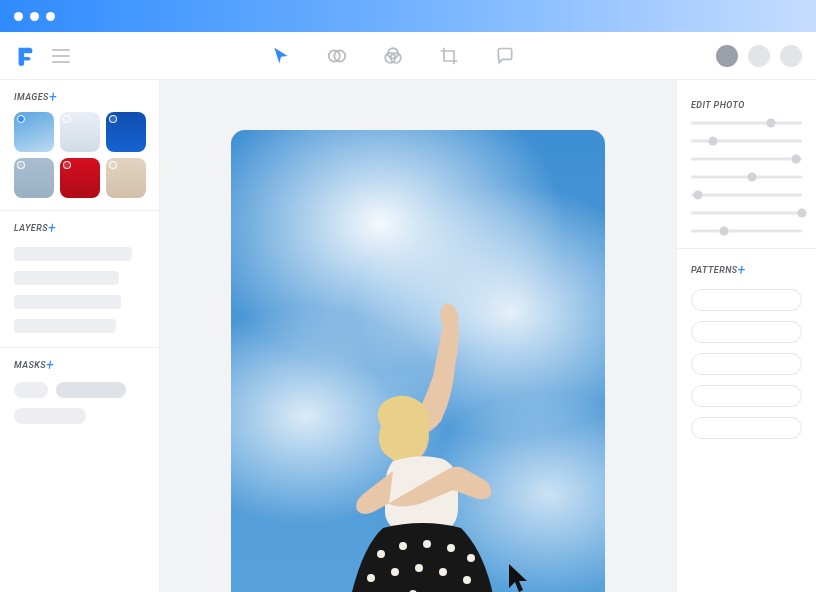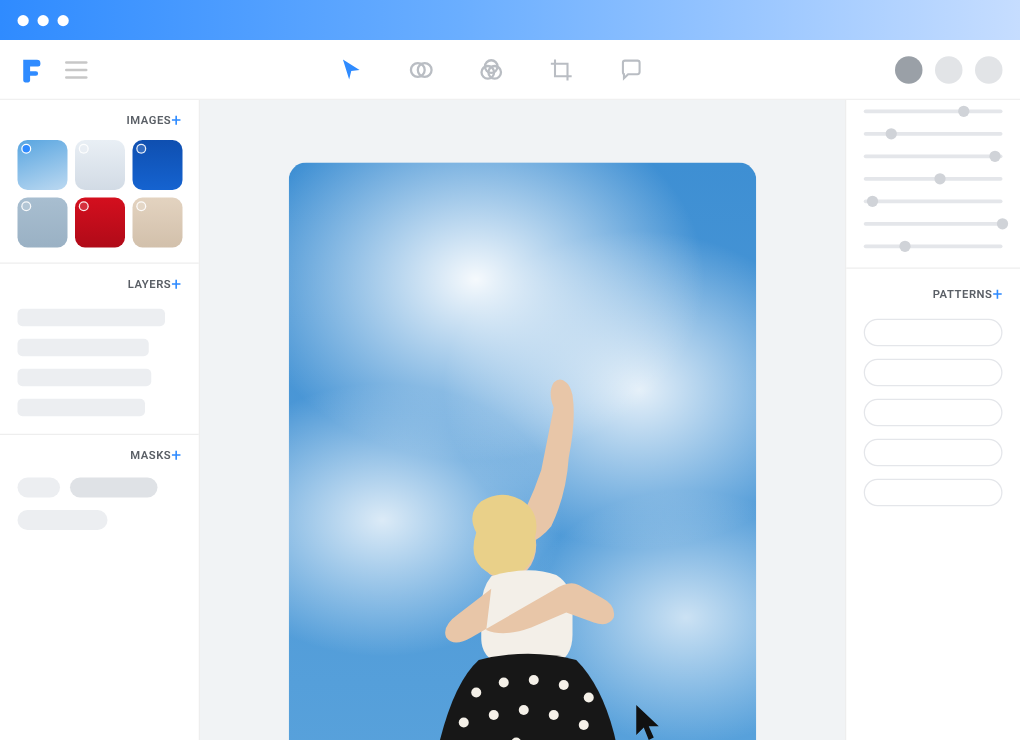--- a/index.html
+++ b/index.html
@@ -12,21 +12,21 @@
   .hamburger { margin-left: 16px; display: flex; flex-direction: column; gap: 4px; cursor: pointer; }
   .hamburger span { width: 18px; height: 2px; background: #c7c7c7; border-radius: 2px; }
   .tool-icons { flex: 1; display: flex; justify-content: center; gap: 34px; }
   .tool-icons .ti { width: 22px; height: 22px; display: flex; align-items: center; justify-content: center; cursor: pointer; }
   .avatars { display: flex; gap: 10px; }
   .av { width: 22px; height: 22px; border-radius: 50%; }
   .av1 { background: #9aa0a7; }
   .av2, .av3 { background: #e2e4e7; }
   .content { flex: 1; display: flex; min-height: 0; }
   .left { width: 160px; border-right: 1px solid #eee; display: flex; flex-direction: column; min-height: 0; }
-  .panel-head { display: flex; align-items: center; justify-content: flex-end; padding: 10px 14px 8px 14px; }
+  .panel-head { display: flex; align-items: center; justify-content: flex-start; padding: 10px 14px 8px 14px; font-style: italic; }
   .panel-title { font-size: 9px; letter-spacing: 0.05em; color: #5a5f66; font-weight: 600; text-transform: uppercase; }
   .plus { color: #2f8bff; font-size: 14px; font-weight: 400; line-height: 1; cursor: pointer; }
   .img-grid { display: grid; grid-template-columns: repeat(3, 40px); grid-auto-rows: 40px; gap: 6px; padding: 0 14px 12px 14px; }
   .thumb { position: relative; border-radius: 8px; overflow: hidden; cursor: pointer; }
   .thumb .sel { position: absolute; top: 3px; left: 3px; width: 8px; height: 8px; border-radius: 50%; border: 1.5px solid rgba(255,255,255,.9); background: rgba(255,255,255,.15); }
   .thumb.selected .sel { background: #2f8bff; border-color: #fff; }
   .th1 { background: linear-gradient(160deg,#58a5e0 0%, #bcd9f1 100%); }
   .th2 { background: linear-gradient(180deg,#e9eff5 0%, #d2dbe5 100%); }
   .th3 { background: linear-gradient(180deg,#0f4fb0 0%, #1563d0 100%); }
   .th4 { background: linear-gradient(180deg,#a8bed0 0%, #9ab1c4 100%); }
@@ -218,20 +218,23 @@
               <circle cx="196" cy="352" r="4"></circle>
           </g>
         </svg>
       </div>
       <svg class="cursor" width="26" height="32" viewBox="0 0 26 32">
         <path d="M3 2 L3 26 L9 20 L13 30 L17 28 L13 19 L21 19 Z" fill="#111"></path>
       </svg>
     </div>
 
     <div class="right">
+      <div class="panel-head">
+        <span class="panel-title">EDIT PHOTO</span>
+      </div>
       <div class="sliders" id="sliders">
           <div class="slider">
             <div class="track"></div>
             <div class="handle" style="left:72%"></div>
           </div>
           <div class="slider">
             <div class="track"></div>
             <div class="handle" style="left:20%"></div>
           </div>
           <div class="slider">

